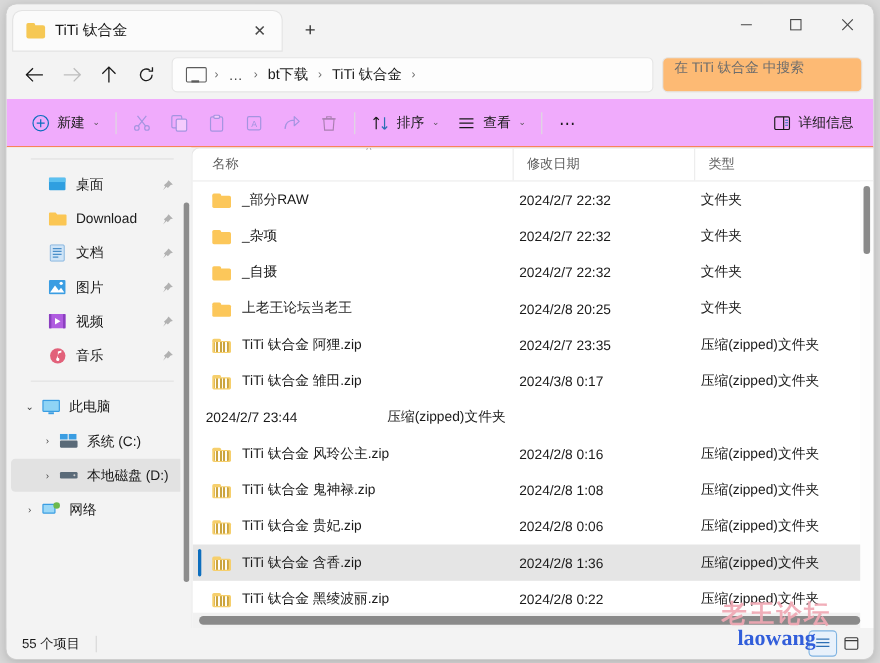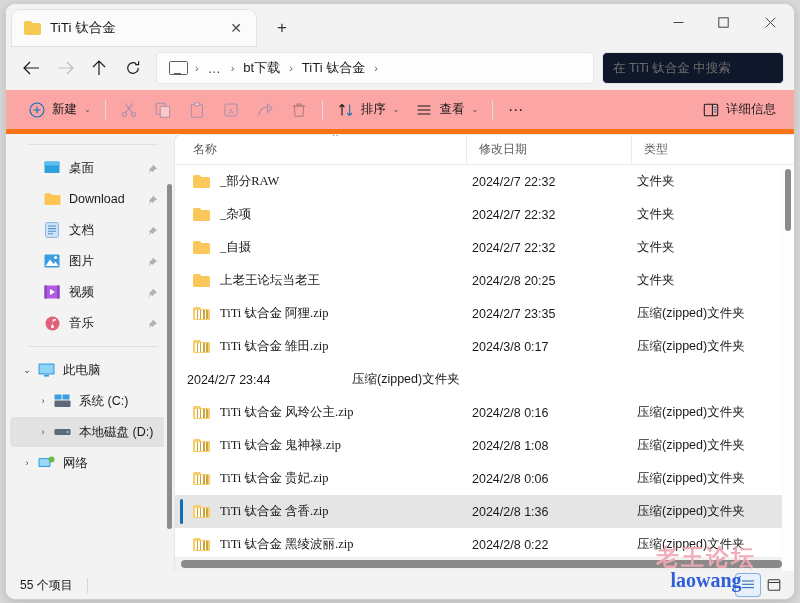--- a/index.html
+++ b/index.html
@@ -71,30 +71,30 @@
   }
   .crumb-pc{ width:18px;height:15px; position:relative; margin:0 2px 0 4px; }
   .crumb-pc:before{ content:""; position:absolute; left:0;top:0; width:17px;height:12px;
      border:1.4px solid #5c5c5c; border-radius:1.5px;}
   .crumb-pc:after{ content:""; position:absolute; left:5px;top:12.5px; width:7px;height:2px;
      background:#5c5c5c;}
   .sep{ color:#6a6a6a; font-size:11px; padding:0 6px; flex:0 0 auto;}
   .crumb{ font-size:13px; color:#1a1a1a; white-space:nowrap; padding:2px 3px; border-radius:3px;}
   .crumb.dots{ color:#444; letter-spacing:1px; font-size:13px;}
   .searchbox{
-    width:182px; height:32px; margin-left:8px; background:#0f172a;
+    width:182px; height:32px; margin-left:8px; background:#fdba74;
     border:1px solid #e5e5e5; border-radius:5px;
-    display:flex; align-items:center; padding:0 10px; flex:0 0 182px;
+    display:flex; align-items:flex-start; padding:0 10px; flex:0 0 182px;
   }
   .searchbox span{ font-size:12.5px; color:#6d6d6d; white-space:nowrap; overflow:hidden;}
 
   
   .toolbar{
     height:44px; flex:0 0 44px; display:flex; align-items:center;
-    padding:0 10px 0 14px; background:#fca5a5; border-bottom:5px solid #f97316;
+    padding:0 10px 0 14px; background:#f0abfc; border-bottom:1px solid #f97316;
   }
   .tb-item{ height:30px; display:flex; align-items:center; gap:6px;
             padding:0 8px; border-radius:5px; color:#1a1a1a; font-size:12.5px; }
   .tb-icon{ width:18px;height:18px; display:flex;align-items:center;justify-content:center;}
   .tb-caret{ font-size:8px; color:#555; margin-left:1px; }
   .tb-div{ width:1px; height:20px; background:#dcdcdc; margin:0 6px; }
   .tb-spacer{ flex:1; }
   .ico-dim { opacity:.38; }
 
   
@@ -143,21 +143,21 @@
   .ch.type{ flex:1; border-left:1px solid #ebebeb;}
   .sortcaret{
     position:absolute; left:152px; top:-4px; color:#555; font-size:10px;
   }
   .rows{ flex:1; position:relative; overflow:hidden; }
   .row{
     height:33px; display:flex; align-items:center; position:relative;
     margin:0 0 0 0;
   }
   .row .cell{ font-size:12.5px; color:#1a1a1a; white-space:nowrap; overflow:hidden;}
-  .c-name{ width:285px; flex:0 0 285px; display:flex; align-items:center; padding-left:18px;font-family:Liberation Serif, serif;}
+  .c-name{ width:285px; flex:0 0 285px; display:flex; align-items:flex-end; padding-left:18px;}
   .c-date{ width:165px; flex:0 0 165px; padding-left:12px; color:#333;}
   .c-type{ flex:1; padding-left:12px; color:#333;}
   .row.sel{ background:#e5e5e5; }
   .row.sel:before{
     content:""; position:absolute; left:5px; top:4px; width:3px; height:25px;
     background:#0d6ebe; border-radius:2px;
   }
   .fi{ width:18px; flex:0 0 18px; height:15px; margin-right:9px; position:relative;}
   
   .fi.folder:before{ content:""; position:absolute; left:0; top:3px; width:17px;height:11px;

